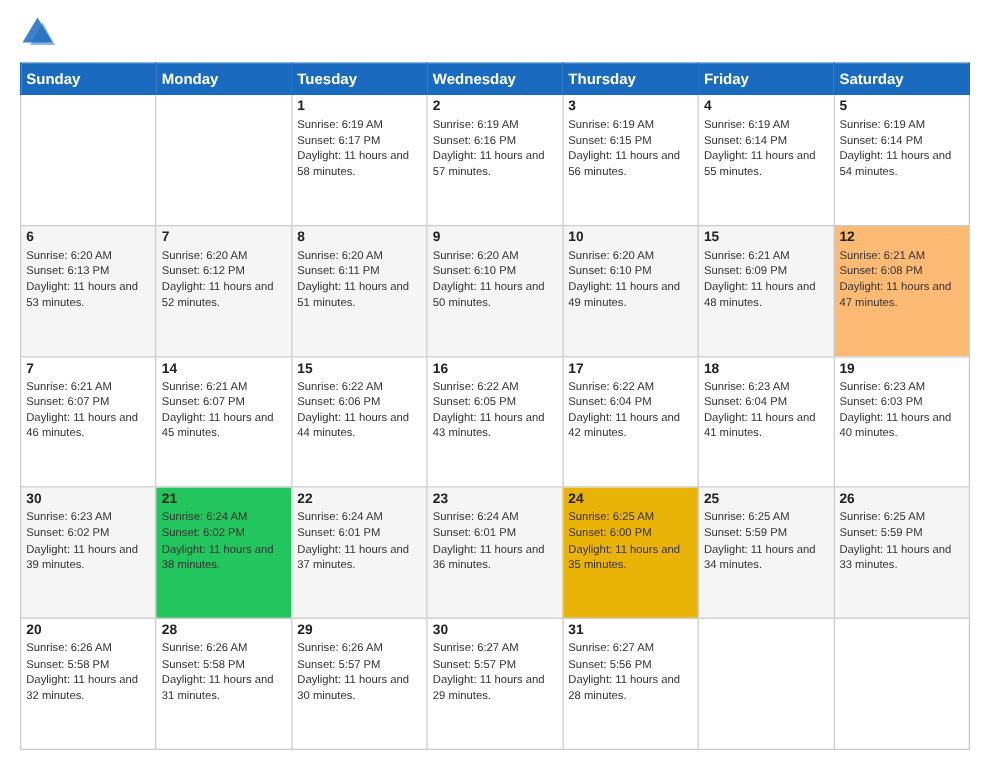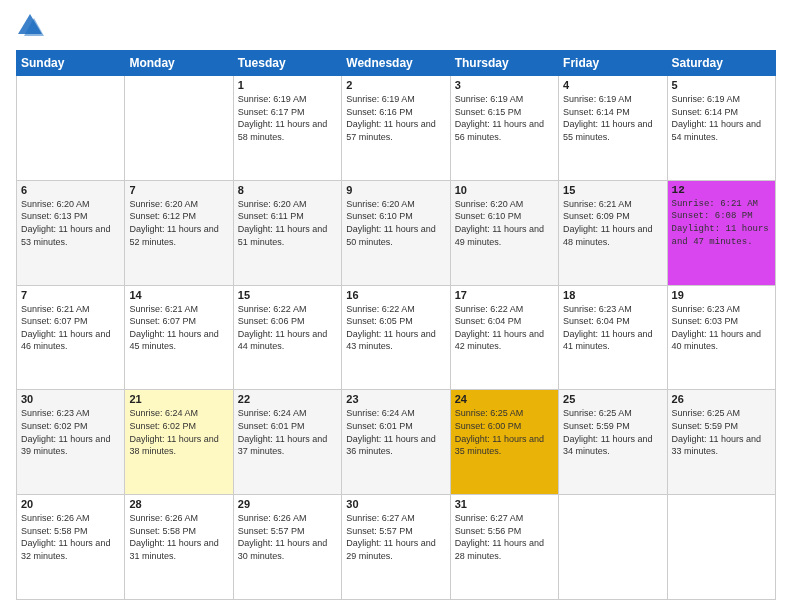--- a/index.html
+++ b/index.html
@@ -196,21 +196,21 @@
             <div class="day-info" style="white-space: pre-line;">Sunrise: 6:20 AM
 Sunset: 6:10 PM
 Daylight: 11 hours and 49 minutes.</div>
           </td>
           <td style="background: rgb(245, 245, 245);">
             <span class="day-number">15</span>
             <div class="day-info" style="white-space: pre-line;">Sunrise: 6:21 AM
 Sunset: 6:09 PM
 Daylight: 11 hours and 48 minutes.</div>
           </td>
-          <td style="background: #d946ef; font-family: Liberation Mono, monospace;">
+          <td style="background: #fdba74;">
             <span class="day-number">12</span>
             <div class="day-info" style="white-space: pre-line;">Sunrise: 6:21 AM
 Sunset: 6:08 PM
 Daylight: 11 hours and 47 minutes.</div>
           </td>
         </tr>
         <tr>
           <td>
             <span class="day-number">7</span>
             <div class="day-info" style="white-space: pre-line;">Sunrise: 6:21 AM
@@ -254,21 +254,21 @@
 Daylight: 11 hours and 40 minutes.</div>
           </td>
         </tr>
         <tr>
           <td style="background: rgb(245, 245, 245);">
             <span class="day-number">30</span>
             <div class="day-info" style="white-space: pre-line;">Sunrise: 6:23 AM
 Sunset: 6:02 PM
 Daylight: 11 hours and 39 minutes.</div>
           </td>
-          <td style="background: #fef9c3; margin-top: 24px;">
+          <td style="background: #22c55e; margin-top: 24px;">
             <span class="day-number">21</span>
             <div class="day-info" style="white-space: pre-line;">Sunrise: 6:24 AM
 Sunset: 6:02 PM
 Daylight: 11 hours and 38 minutes.</div>
           </td>
           <td style="background: rgb(245, 245, 245);">
             <span class="day-number">22</span>
             <div class="day-info" style="white-space: pre-line;">Sunrise: 6:24 AM
 Sunset: 6:01 PM
 Daylight: 11 hours and 37 minutes.</div>

